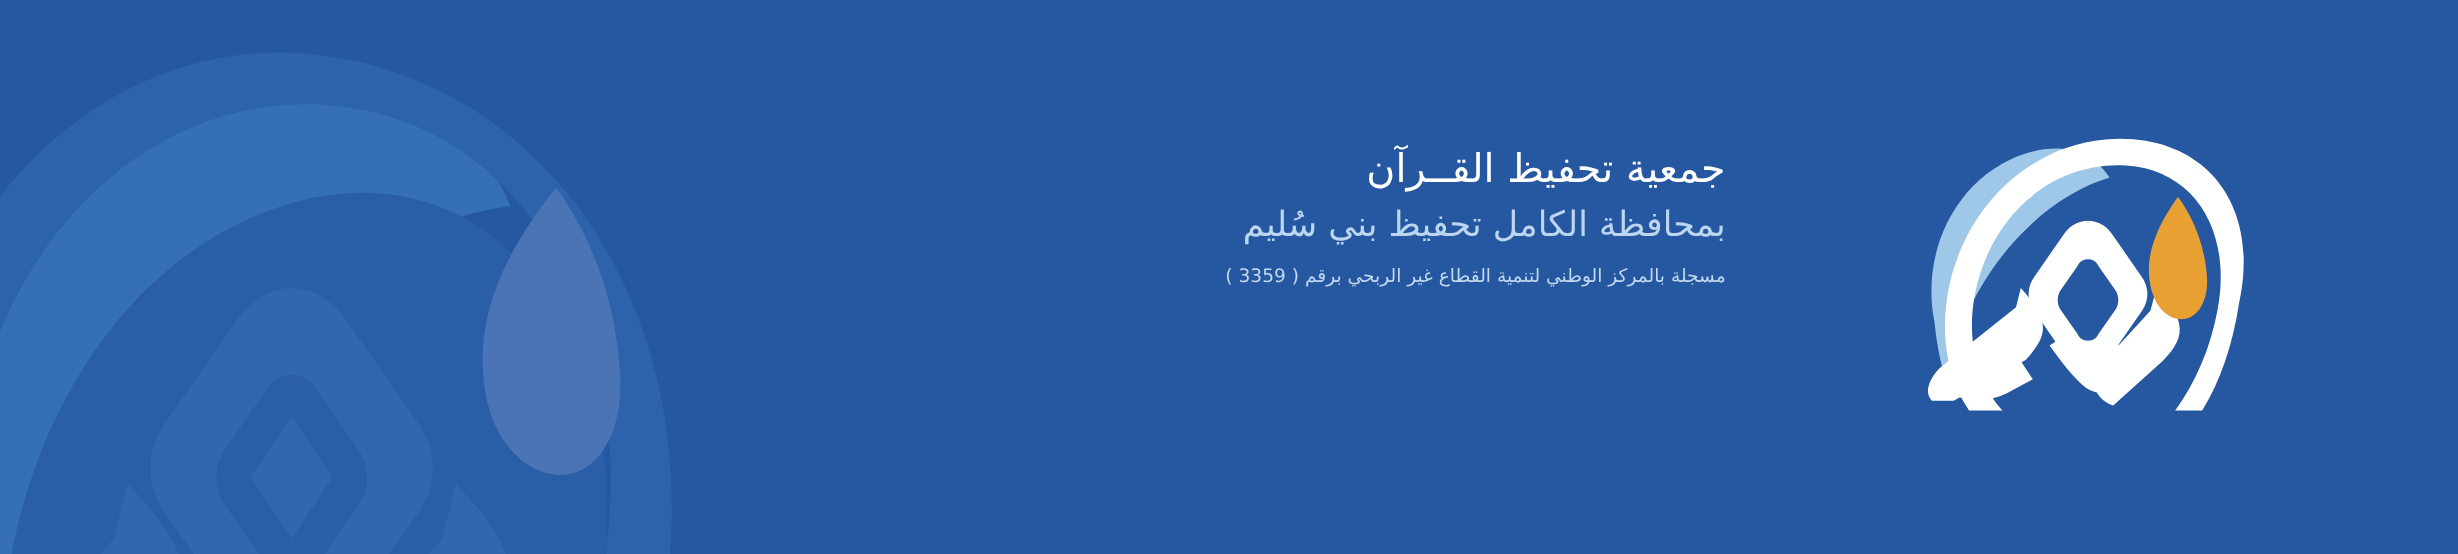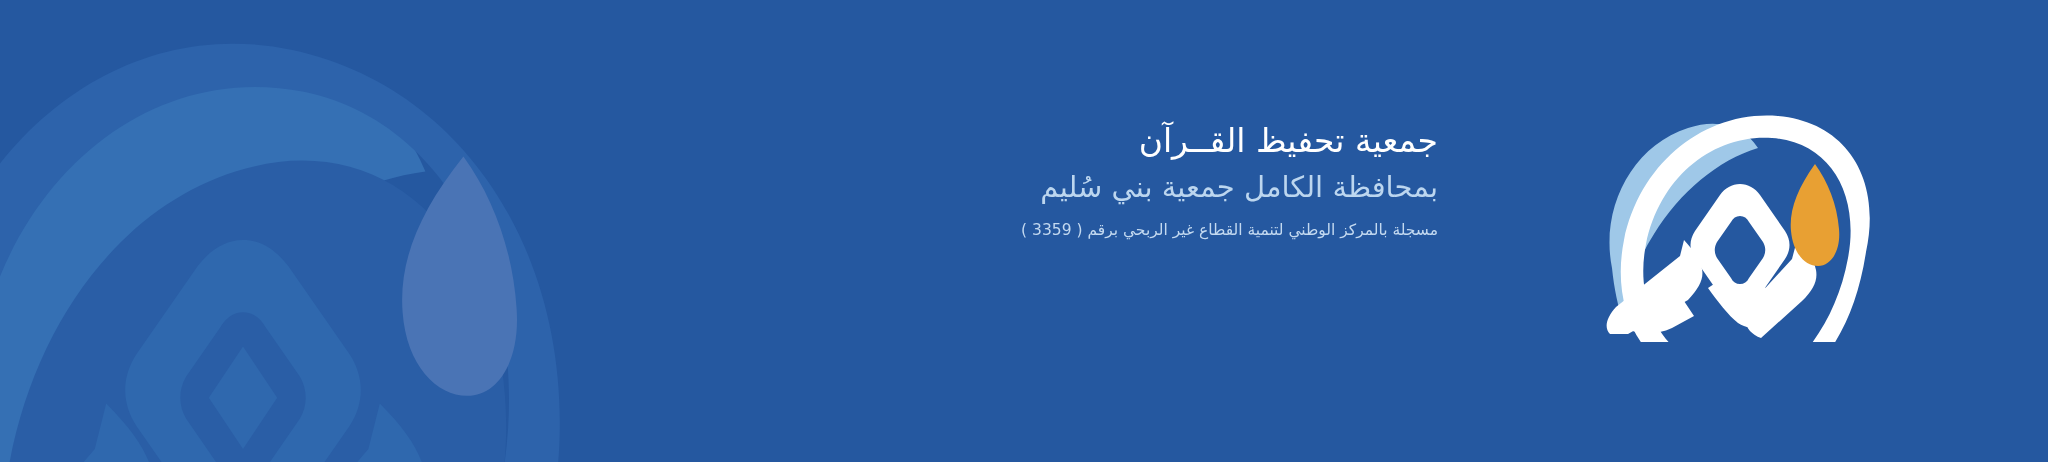--- a/index.html
+++ b/index.html
@@ -130,21 +130,21 @@
     </g>
 
     <path fill="#4a74b5" d="M 306 96 C 282 126 272 152 274 178
              C 276 206 292 222 308 222
              C 324 222 336 204 334 176
              C 332 146 322 118 306 96 Z"></path>
   </svg>
 
   <div id="text-block">
     <div class="line1">جمعية تحفيظ القــرآن</div>
-    <div class="line2">بمحافظة الكامل جمعية بني سُليم</div>
+    <div class="line2">بمحافظة الكامل تحفيظ بني سُليم</div>
     <div class="line3">مسجلة بالمركز الوطني لتنمية القطاع غير الربحي برقم ( 3359 )</div>
   </div>
 
   <svg id="logo" viewBox="0 0 300 230" xmlns="http://www.w3.org/2000/svg" role="img">
     <title>شعار جمعية تحفيظ القرآن بمحافظة الكامل</title>
 
     <path fill="#9fc8e8" d="M 14 156 C 2 96 34 34 90 16 C 120 6 146 14 160 36
              C 120 48 82 80 56 122 C 38 150 28 182 26 212
              C 20 196 16 176 14 156 Z"></path>
 

